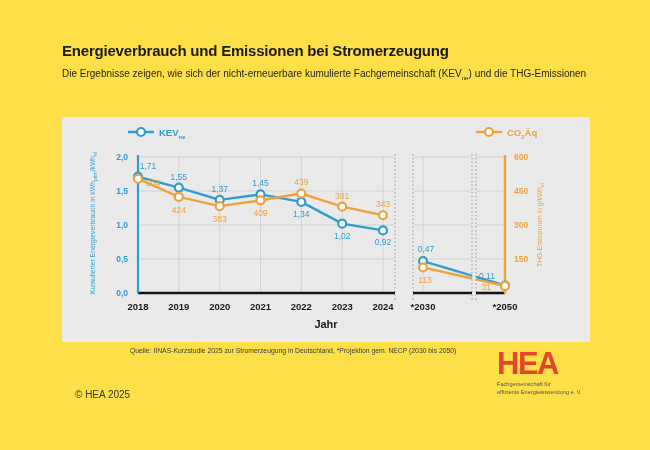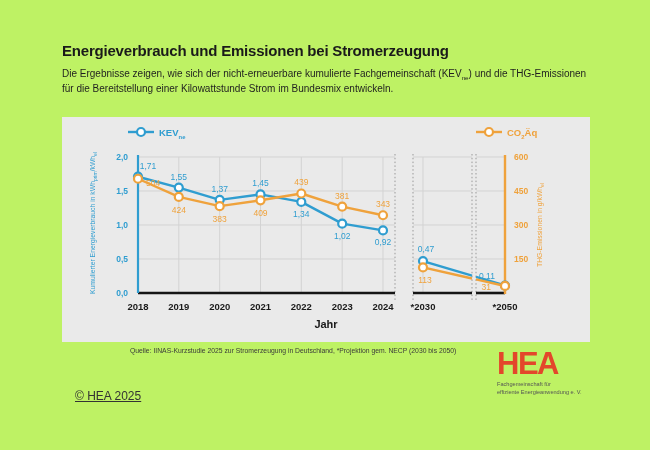--- a/index.html
+++ b/index.html
@@ -1,43 +1,43 @@
 <!DOCTYPE html>
 <html style="--blue: #2F9DD0; --orange: #EFA23C; --logored: #E3472B;"><head>
 <meta charset="utf-8">
 <style>
   :root{
     --blue:#2F9DD0; --orange:#EFA23C; --logored:#E3472B;
   }
   html,body{margin:0;padding:0;background:#fff;}
   body{width:650px;height:450px;font-family:"Liberation Sans",sans-serif;}
-  .page{position:relative;width:650px;height:450px;background:#bef264;overflow:hidden;}
+  .page{position:relative;width:650px;height:450px;background:#fde047;overflow:hidden;}
   .title{position:absolute;left:62px;top:42px;margin:0;font-size:15px;font-weight:700;color:#1a1a1a;letter-spacing:-0.2px;}
   .subtitle{position:absolute;left:62px;top:66px;width:545px;margin:0;font-size:10px;line-height:1.5;color:#1f1f1f;}
   sub{font-size:62%;line-height:0;}
   .panel{position:absolute;left:62px;top:117px;width:528px;height:225px;background:#EAEAEA;}
   .chart-svg{position:absolute;left:0;top:0;}
   .legend-item{position:absolute;top:9px;display:flex;align-items:center;gap:5px;font-size:9.5px;font-weight:700;}
   .legend-kev{left:66px;color:var(--blue);}
   .legend-co2{left:414px;color:var(--orange);}
   .legend-item svg{display:block;}
   .source{position:absolute;left:130px;top:347px;font-size:6.8px;color:#3a3a3a;}
-  .copyright{position:absolute;left:75px;top:389px;font-size:12px;color:#333;text-decoration:underline;}
+  .copyright{position:absolute;left:75px;top:389px;font-size:10px;color:#333;}
   .logo{position:absolute;left:497px;top:332px;margin-top:16px;}
   .logo-text{font-size:31px;font-weight:700;letter-spacing:-1.5px;line-height:1;color:var(--logored);}
   .logo-tagline{font-size:5.6px;color:#555;line-height:1.35;margin-top:2px;}
 </style>
 </head>
 <body>
 
 <div class="page">
 
   <h1 class="title">Energieverbrauch und Emissionen bei Stromerzeugung</h1>
 
-  <p class="subtitle"><span>Die Ergebnisse zeigen, wie sich der nicht-erneuerbare kumulierte Fachgemeinschaft (KEV</span><sub>ne</sub><span>) und die THG-Emissionen</span><br><span>für die Bereitstellung einer Kilowattstunde Strom im Bundesmix entwickeln.</span></p>
+  <p class="subtitle"><span>Die Ergebnisse zeigen, wie sich der nicht-erneuerbare kumulierte Fachgemeinschaft (KEV</span><sub>ne</sub><span>) und die THG-Emissionen</span><br></p>
 
   <div class="panel">
 
     <div class="legend-item legend-kev">
       <svg width="26" height="12" viewBox="0 0 26 12">
         <line x1="0" y1="6" x2="26" y2="6" stroke="currentColor" stroke-width="2.4"></line>
         <circle cx="13" cy="6" r="4" fill="#fff" stroke="currentColor" stroke-width="2.2"></circle>
       </svg>
       <span><span>KEV</span><sub>ne</sub></span>
     </div>

